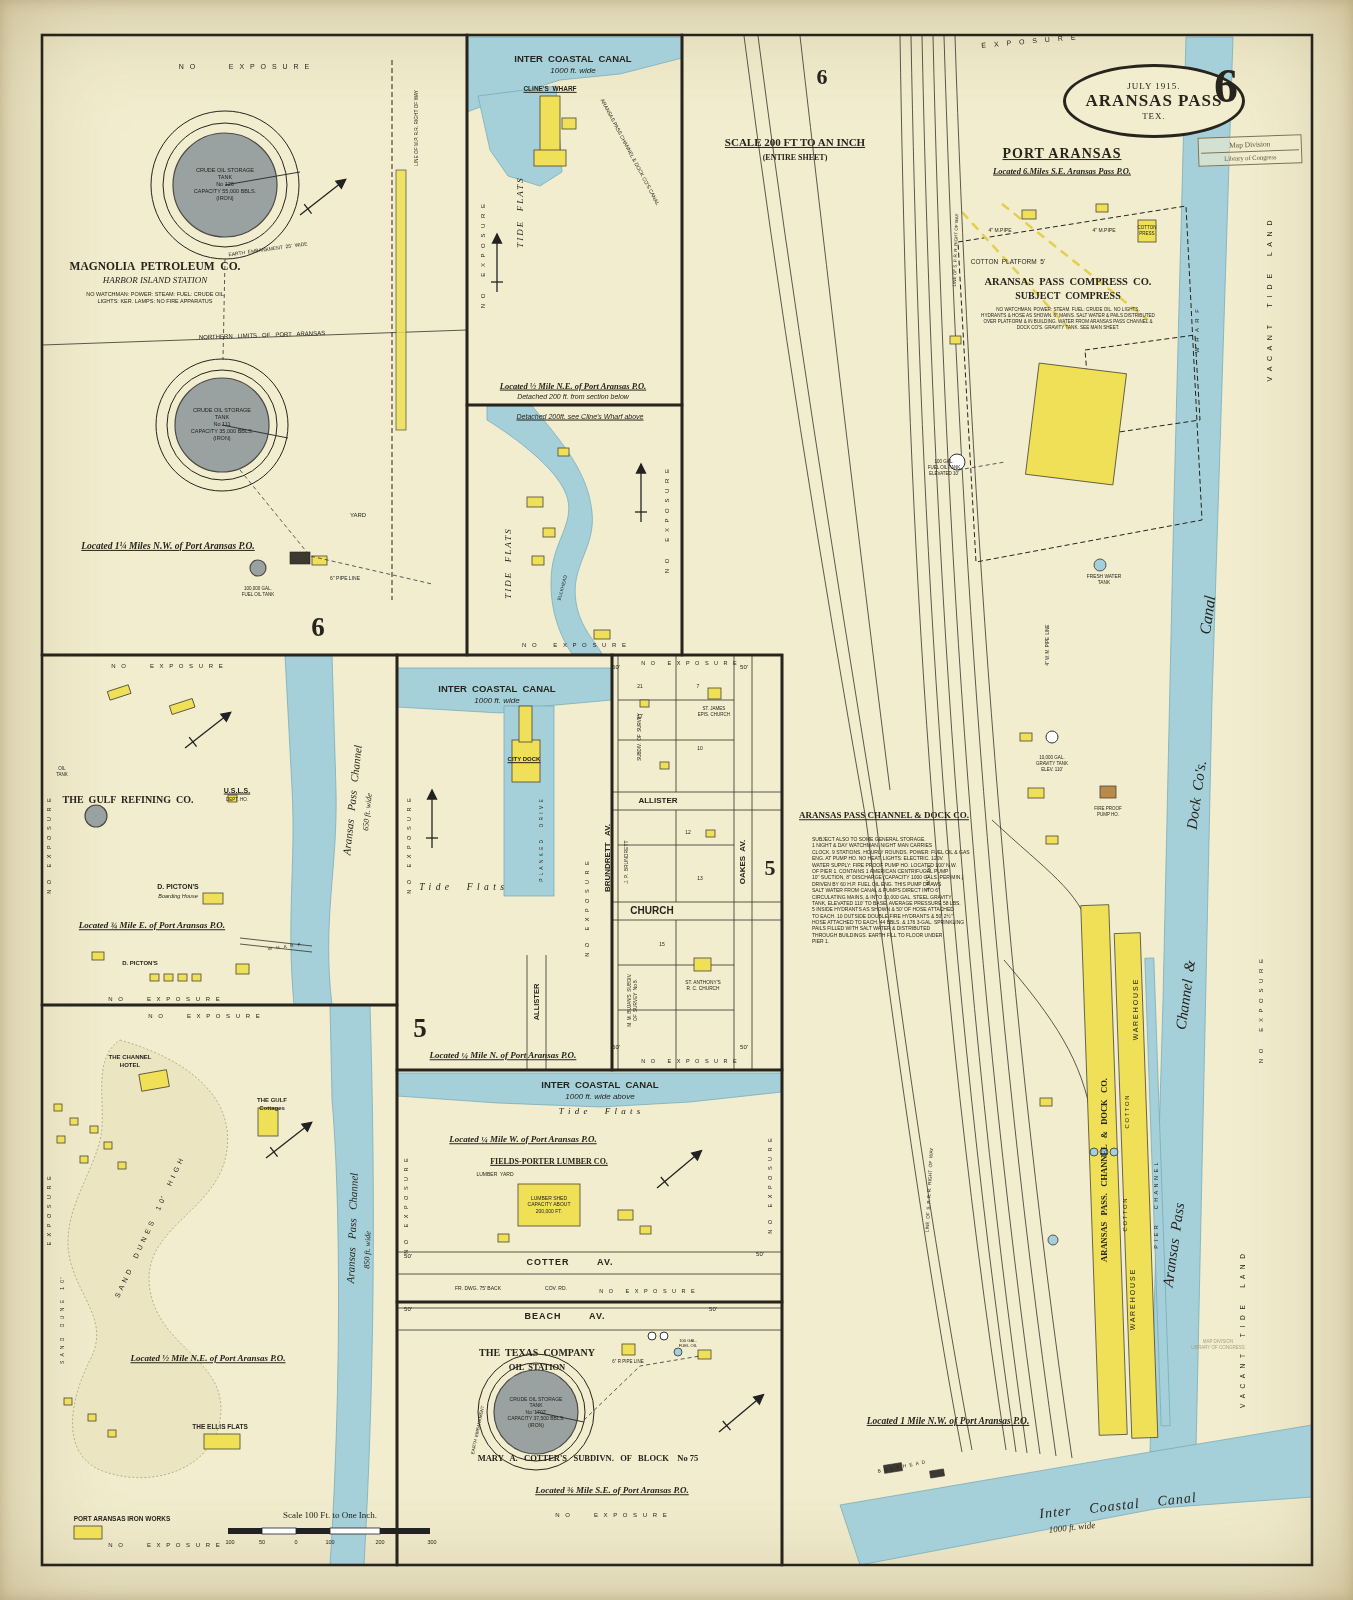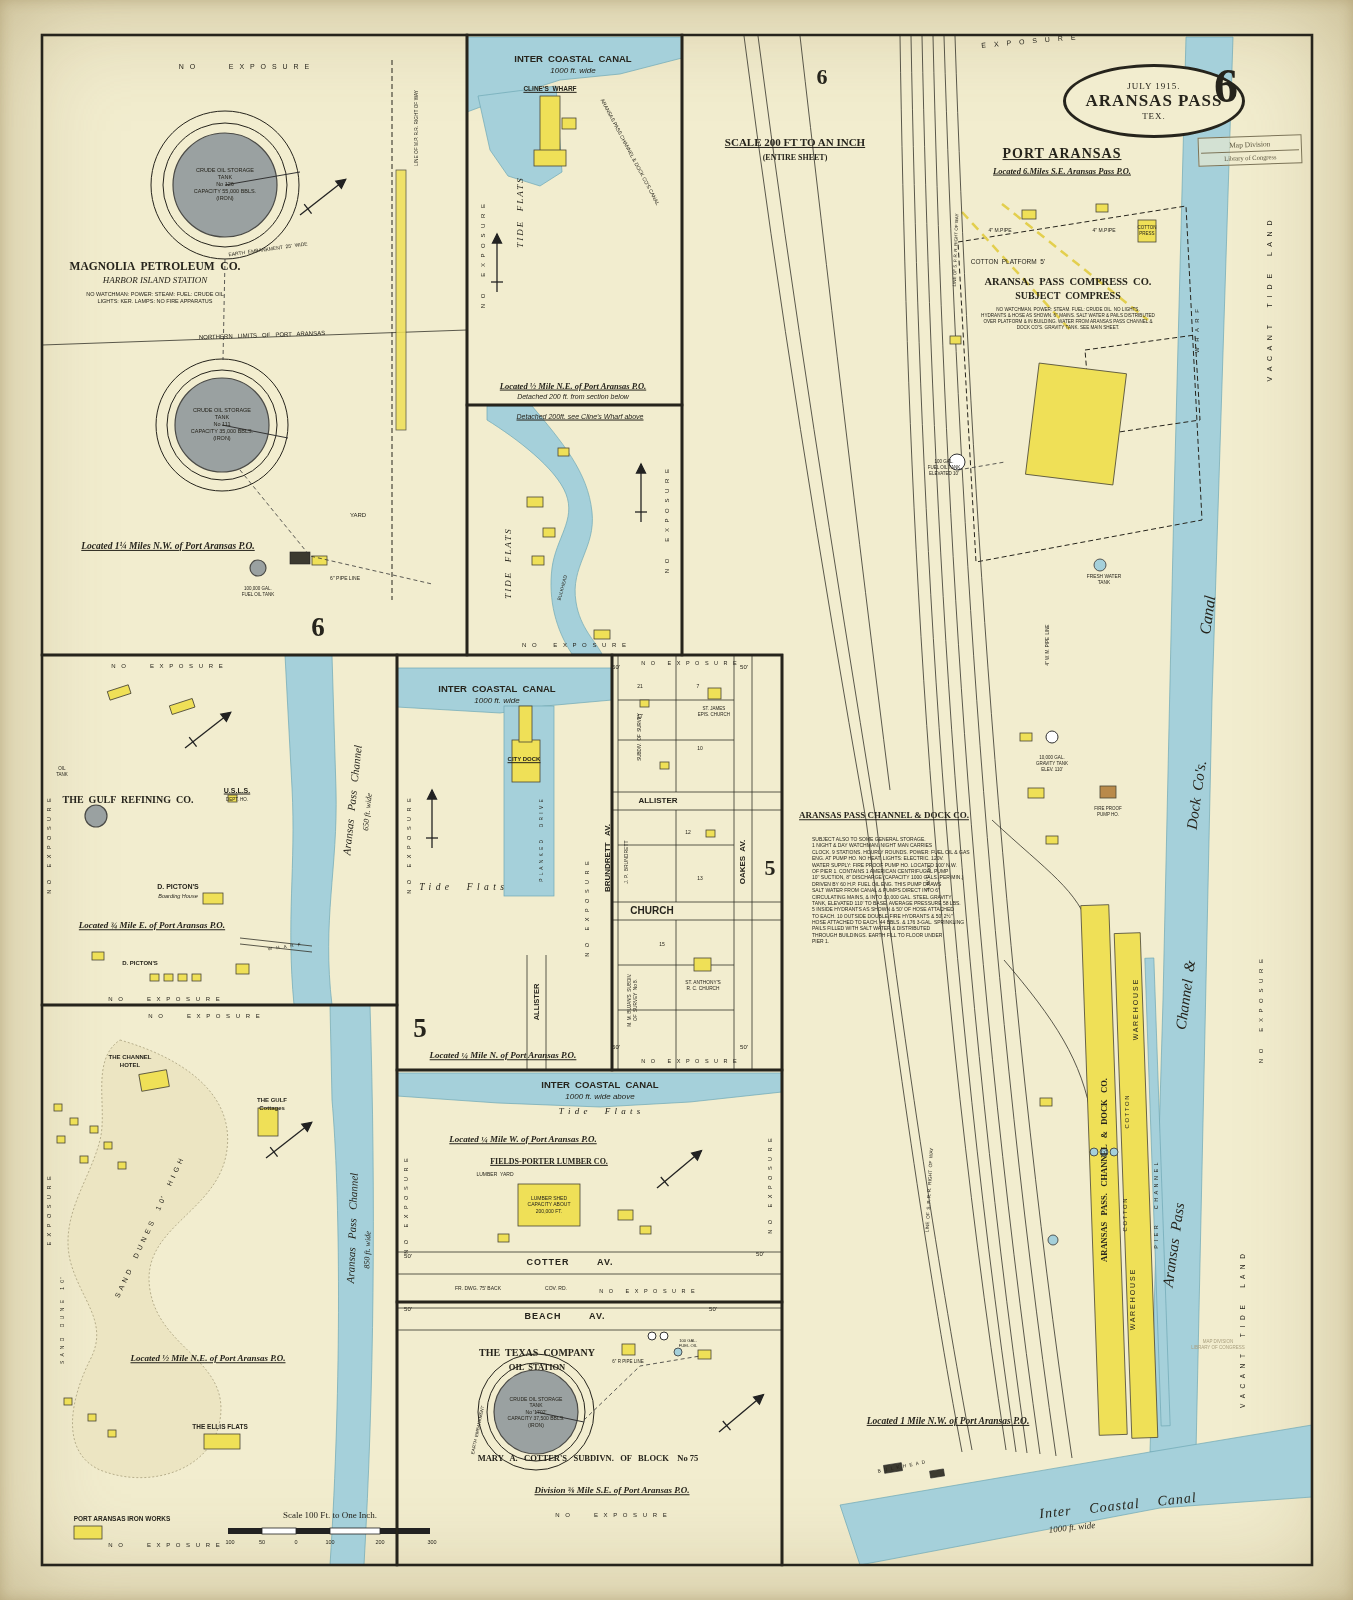--- a/index.html
+++ b/index.html
@@ -480,21 +480,21 @@
       <div class="map-label" style="left: 537px; top: 1367px; font-size: 8.5px; transform: translate(-50%, -50%) rotate(0deg); font-weight: bold; font-family: &quot;Liberation Serif&quot;, serif;">OIL  STATION</div>
       <div class="map-label" style="left: 536px; top: 1412px; font-size: 5px; transform: translate(-50%, -50%) rotate(0deg);">CRUDE OIL STORAGE
 TANK
 No '1702'
 CAPACITY 37,500 BBLS.
 (IRON)</div>
       <div class="map-label" style="left: 628px; top: 1362px; font-size: 4.5px; transform: translate(-50%, -50%) rotate(0deg);">6'' R PIPE LINE</div>
       <div class="map-label" style="left: 688px; top: 1343px; font-size: 4.2px; transform: translate(-50%, -50%) rotate(0deg);">100 GAL.
 FUEL OIL</div>
       <div class="map-label" style="left: 588px; top: 1458px; font-size: 8.5px; transform: translate(-50%, -50%) rotate(0deg); font-weight: bold; font-family: &quot;Liberation Serif&quot;, serif;">MARY   A.   COTTER'S   SUBDIVN.   OF   BLOCK    No 75</div>
-      <div class="map-label" style="left: 612px; top: 1491px; font-size: 9px; transform: translate(-50%, -50%) rotate(0deg); font-weight: bold; font-style: italic; text-decoration: underline; font-family: &quot;Liberation Serif&quot;, serif;">Division ⅜ Mile S.E. of Port Aransas P.O.</div>
+      <div class="map-label" style="left: 612px; top: 1491px; font-size: 9px; transform: translate(-50%, -50%) rotate(0deg); font-weight: bold; font-style: italic; text-decoration: underline; font-family: &quot;Liberation Serif&quot;, serif;">Located ⅜ Mile S.E. of Port Aransas P.O.</div>
       <div class="map-label" style="left: 612px; top: 1516px; font-size: 6px; transform: translate(-50%, -50%) rotate(0deg); letter-spacing: 2px;">N O      E X P O S U R E</div>
       <div class="map-label" style="left: 408px; top: 1310px; font-size: 6px; transform: translate(-50%, -50%) rotate(0deg);">50'</div>
       <div class="map-label" style="left: 713px; top: 1310px; font-size: 6px; transform: translate(-50%, -50%) rotate(0deg);">50'</div>
       <div class="map-label" style="left: 478px; top: 1430px; font-size: 4.5px; transform: translate(-50%, -50%) rotate(-78deg);">EARTH  EMBANKMENT</div>
       <div class="map-label" style="left: 330px; top: 1516px; font-size: 9px; transform: translate(-50%, -50%) rotate(0deg); font-family: &quot;Liberation Serif&quot;, serif;">Scale 100 Ft. to One Inch.</div>
       <div class="map-label" style="left: 230px; top: 1543px; font-size: 5.5px; transform: translate(-50%, -50%) rotate(0deg);">100</div>
       <div class="map-label" style="left: 262px; top: 1543px; font-size: 5.5px; transform: translate(-50%, -50%) rotate(0deg);">50</div>
       <div class="map-label" style="left: 296px; top: 1543px; font-size: 5.5px; transform: translate(-50%, -50%) rotate(0deg);">0</div>
       <div class="map-label" style="left: 330px; top: 1543px; font-size: 5.5px; transform: translate(-50%, -50%) rotate(0deg);">100</div>
       <div class="map-label" style="left: 380px; top: 1543px; font-size: 5.5px; transform: translate(-50%, -50%) rotate(0deg);">200</div>

